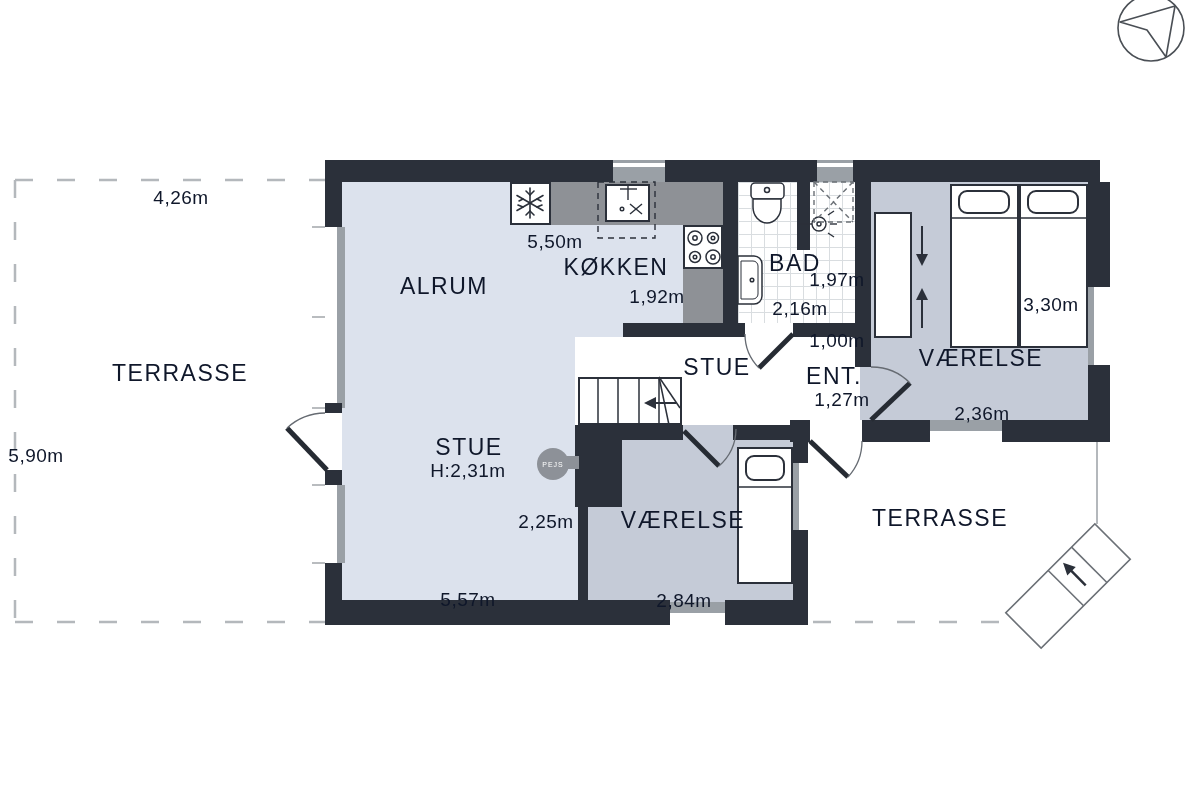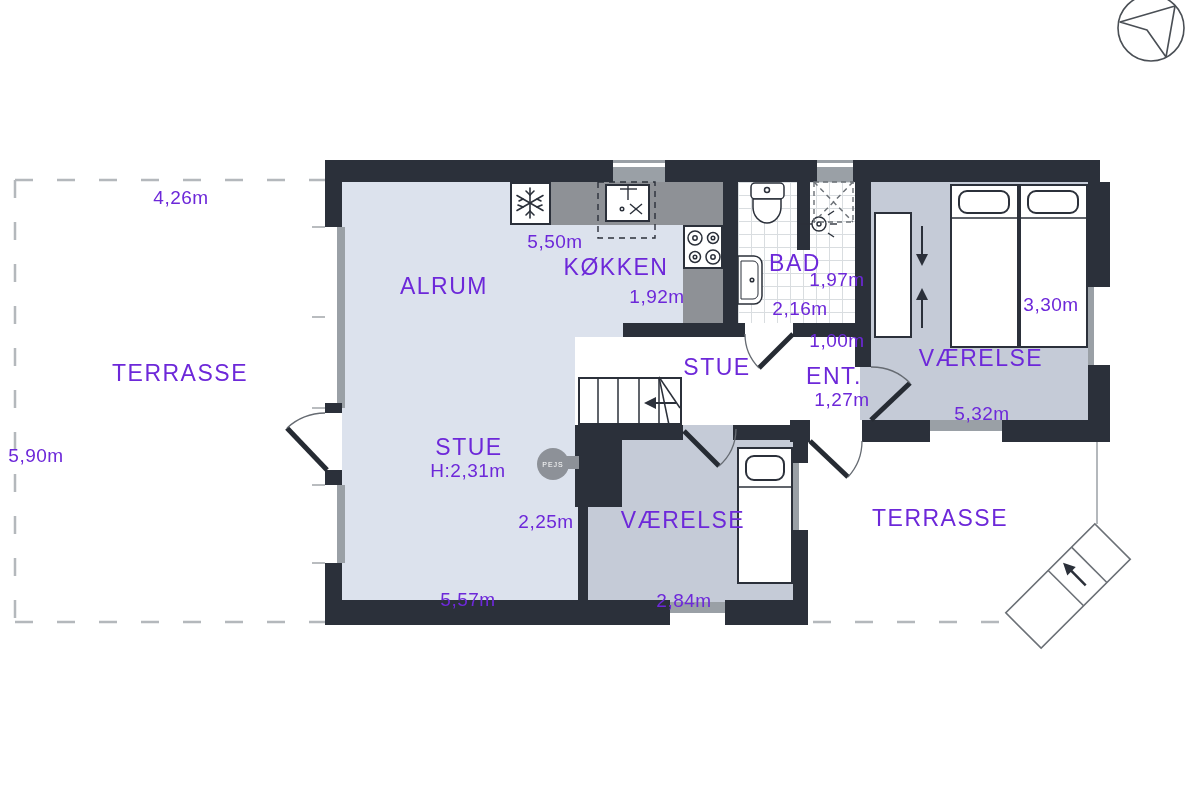--- a/index.html
+++ b/index.html
@@ -10,21 +10,21 @@
   .floor-mid{position:absolute;background:#c5cbd7;}
   .floor-white{position:absolute;background:#ffffff;}
   .tiles{position:absolute;background-color:#ffffff;
      background-image:repeating-linear-gradient(#d9dde0 0 1px, transparent 1px 13px),
                       repeating-linear-gradient(90deg,#d9dde0 0 1px, transparent 1px 13px);}
   .counter{position:absolute;background:#8e9196;}
   .winGray{position:absolute;background:#9aa0a6;}
   .white{position:absolute;background:#ffffff;}
   .box{position:absolute;background:#ffffff;border:2px solid #2b303a;box-sizing:border-box;}
   .pillow{position:absolute;background:#ffffff;border:2px solid #2b303a;border-radius:9px;box-sizing:border-box;}
-  .lbl{position:absolute;transform:translate(-50%,-50%);color:#6d28d9;white-space:nowrap;z-index:40;}
+  .lbl{position:absolute;transform:translate(-50%,-50%);color:#0f172a;white-space:nowrap;z-index:40;}
   .room{font-size:23px;letter-spacing:1.5px;}
   .meas{font-size:19px;letter-spacing:.5px;}
   .pejs{position:absolute;background:#8d9198;border-radius:50%;display:flex;align-items:center;justify-content:center;
         color:#ffffff;font-size:7px;letter-spacing:1px;z-index:25;}
   .stub{position:absolute;background:#8d9198;z-index:24;}
   svg{position:absolute;left:0;top:0;}
   #svg-under{z-index:0;} .layer1{z-index:10;} .layer2{z-index:20;} #svg-over{z-index:30;}
 </style>
 </head>
 <body>
@@ -263,18 +263,18 @@
 
   <div class="lbl meas" style="left:181px;top:198px;">4,26m</div>
   <div class="lbl meas" style="left:36px;top:456px;">5,90m</div>
   <div class="lbl meas" style="left:555px;top:242px;">5,50m</div>
   <div class="lbl meas" style="left:657px;top:297px;">1,92m</div>
   <div class="lbl meas" style="left:837px;top:280px;">1,97m</div>
   <div class="lbl meas" style="left:800px;top:309px;">2,16m</div>
   <div class="lbl meas" style="left:837px;top:341px;">1,00m</div>
   <div class="lbl meas" style="left:842px;top:400px;">1,27m</div>
   <div class="lbl meas" style="left:1051px;top:305px;">3,30m</div>
-  <div class="lbl meas" style="left:982px;top:414px;">5,32m</div>
+  <div class="lbl meas" style="left:982px;top:414px;">2,36m</div>
   <div class="lbl meas" style="left:546px;top:522px;">2,25m</div>
   <div class="lbl meas" style="left:468px;top:600px;">5,57m</div>
   <div class="lbl meas" style="left:684px;top:601px;">2,84m</div>
 
 </div>
 
 </body></html>

